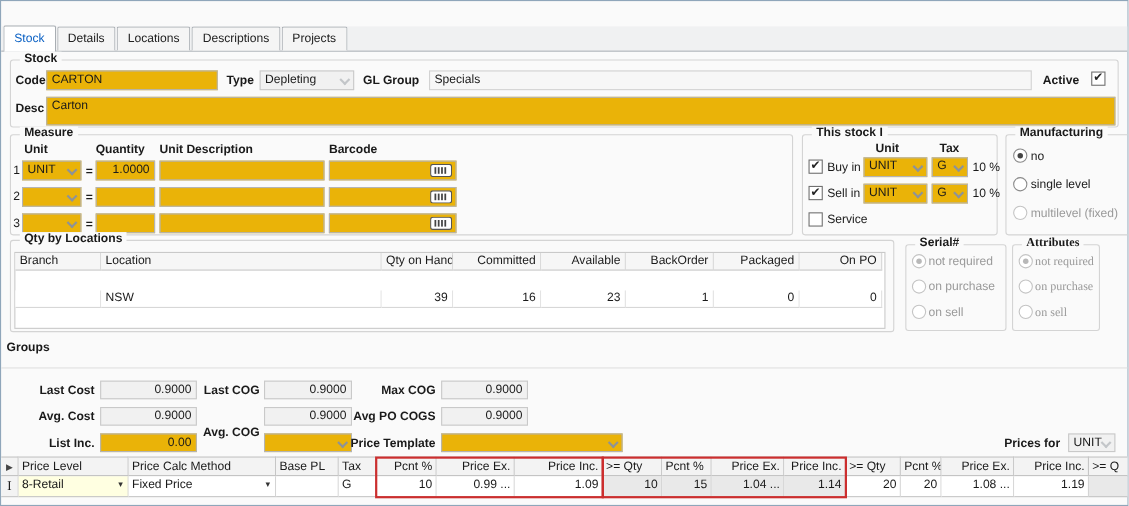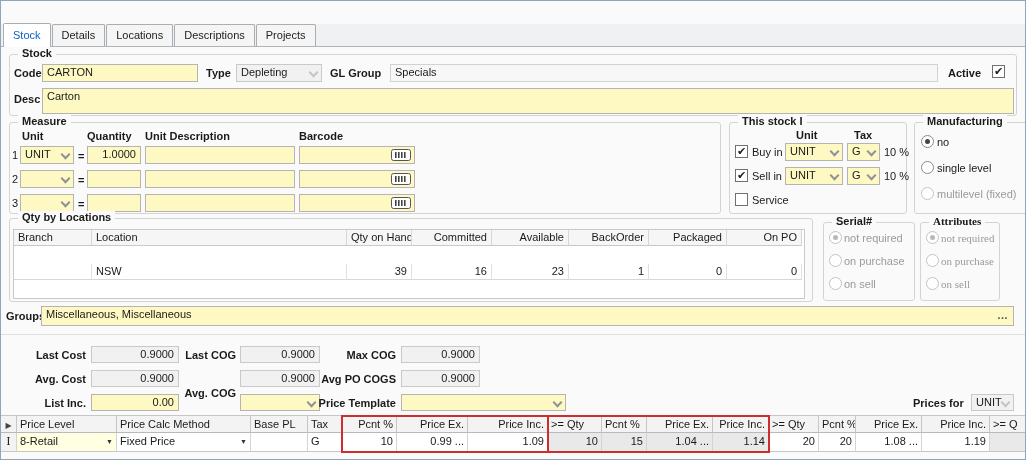--- a/index.html
+++ b/index.html
@@ -10,21 +10,21 @@
   .title{position:absolute;left:8px;top:4px;font-size:12px;font-weight:bold;color:#ffffff;text-shadow:0 1px 1px rgba(0,30,60,.45);}
   .winbtn{position:absolute;top:3px;width:22px;height:17px;display:flex;align-items:center;justify-content:center;cursor:default;}
   .tabs{position:absolute;left:0;top:23px;width:100%;height:23px;background:#f0f1f2;border-bottom:1px solid #aeb4ba;box-sizing:border-box;padding-left:2px;display:flex;align-items:flex-end;}
   .tab{height:21px;line-height:20px;padding:0 9px;background:#f5f5f5;border:1px solid #a9aeb3;border-bottom:none;border-radius:2px 2px 0 0;margin-right:1px;color:#222;position:relative;}
   .tab.on{background:#ffffff;color:#0b61c4;height:23px;line-height:22px;margin-bottom:-1px;z-index:2;}
   .lbl{position:absolute;white-space:nowrap;}
   .b{font-weight:bold;}
   .dim{color:#9a9a9a;}
   .grp{position:absolute;border:1px solid #d4d4d4;border-radius:3px;box-sizing:border-box;}
   .gl{position:absolute;top:-8px;left:8px;background:#fafafa;padding:0 4px;font-weight:bold;white-space:nowrap;}
-  .inp{position:absolute;box-sizing:border-box;background:#fef9c3;border:1px solid #b4b4b4;padding:1px 4px;white-space:nowrap;overflow:hidden;line-height:13px;}
+  .inp{position:absolute;box-sizing:border-box;background:#eab308;border:1px solid #b4b4b4;padding:1px 4px;white-space:nowrap;overflow:hidden;line-height:13px;}
   .dis{background:#f1f1f1;border-color:#c9c9c9;}
   .dis2{background:#f7f7f7;border-color:#d2d2d2;}
   .rt{text-align:right;}
   .chev{position:absolute;right:4px;top:50%;width:5px;height:5px;margin-top:-4px;border-right:2px solid #8d9399;border-bottom:2px solid #8d9399;transform:rotate(45deg);}
   .chev.dimc{border-color:#c3c6c9;}
   .chk{position:absolute;width:13px;height:13px;background:#fff;border:1px solid #707070;box-sizing:border-box;font-size:11px;line-height:10px;text-align:center;font-weight:bold;color:#222;}
   .rad{position:absolute;width:13px;height:13px;border:1px solid #8a8a8a;border-radius:50%;background:#fff;box-sizing:border-box;}
   .rad .dot{margin:3px;width:5px;height:5px;border-radius:50%;background:#444;}
   .rad.disr{border-color:#c4c4c4;}
   .rad.disr .dot{background:#b8b8b8;}
@@ -215,24 +215,20 @@
         <div class="dot"></div>
       </div>
     <div class="lbl dim" style="left:20px;top:9px;">not required</div>
     <div class="rad disr" style="left:5px;top:31px;"></div>
     <div class="lbl dim" style="left:20px;top:32px;">on purchase</div>
     <div class="rad disr" style="left:5px;top:54px;"></div>
     <div class="lbl dim" style="left:20px;top:55px;">on sell</div>
   </div>
 
   <div class="lbl b" style="left:5px;top:309px;">Groups</div>
-  <div class="inp" style="left:40px;top:305px;width:973px;height:20px;">
-    <span>Miscellaneous, Miscellaneous</span>
-    <span style="position:absolute;right:5px;top:2px;color:#555;font-weight:bold;">…</span>
-  </div>
   <div class="hr" style="top:333px;"></div>
 
   <div class="lbl b rt" style="left:2px;top:348px;width:83px;">Last Cost</div>
   <div class="inp dis rt" style="left:90px;top:345px;width:88px;height:17px;display:block;"><span>0.9000</span></div>
   <div class="lbl b rt" style="left:148px;top:348px;width:87px;">Last COG</div>
   <div class="inp dis rt" style="left:239px;top:345px;width:80px;height:17px;display:block;"><span>0.9000</span></div>
   <div class="lbl b rt" style="left:298px;top:348px;width:97px;">Max COG</div>
   <div class="inp dis rt" style="left:400px;top:345px;width:79px;height:17px;display:block;"><span>0.9000</span></div>
 
   <div class="lbl b rt" style="left:2px;top:372px;width:83px;">Avg. Cost</div>

